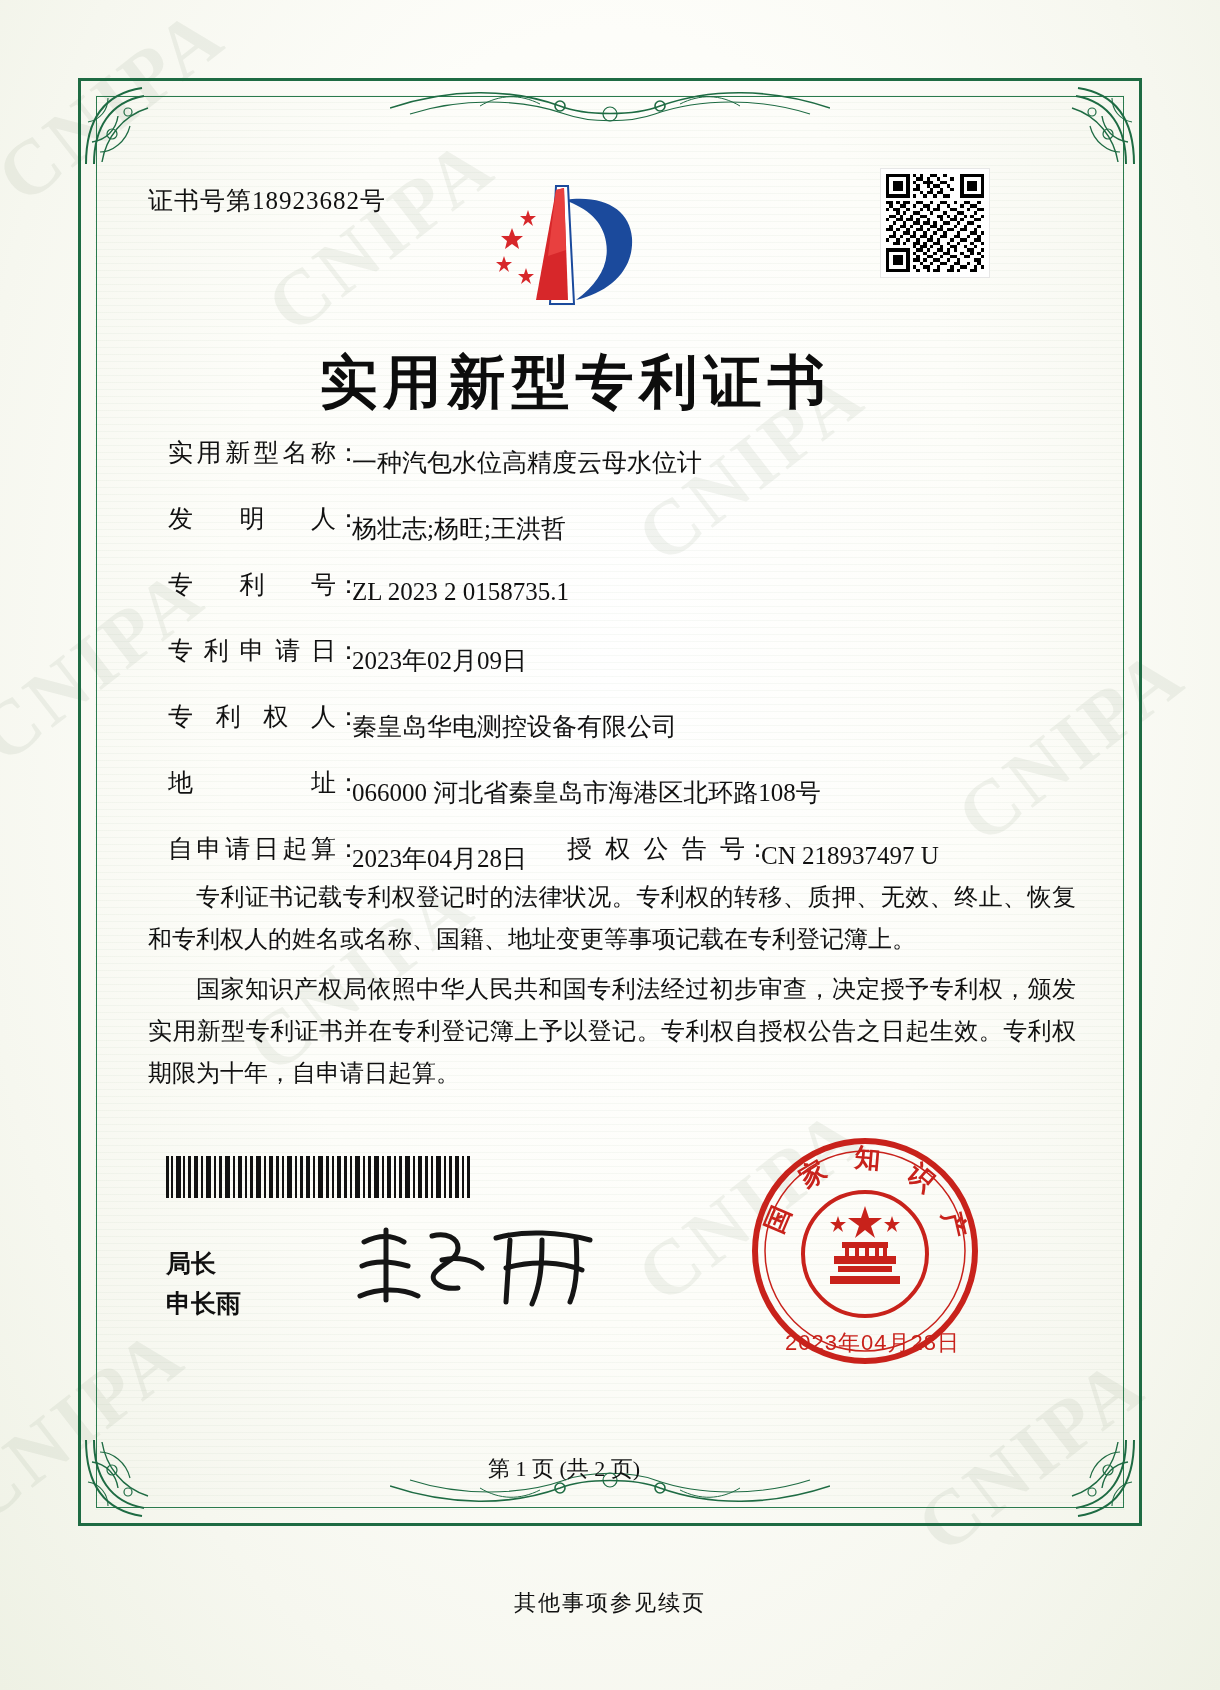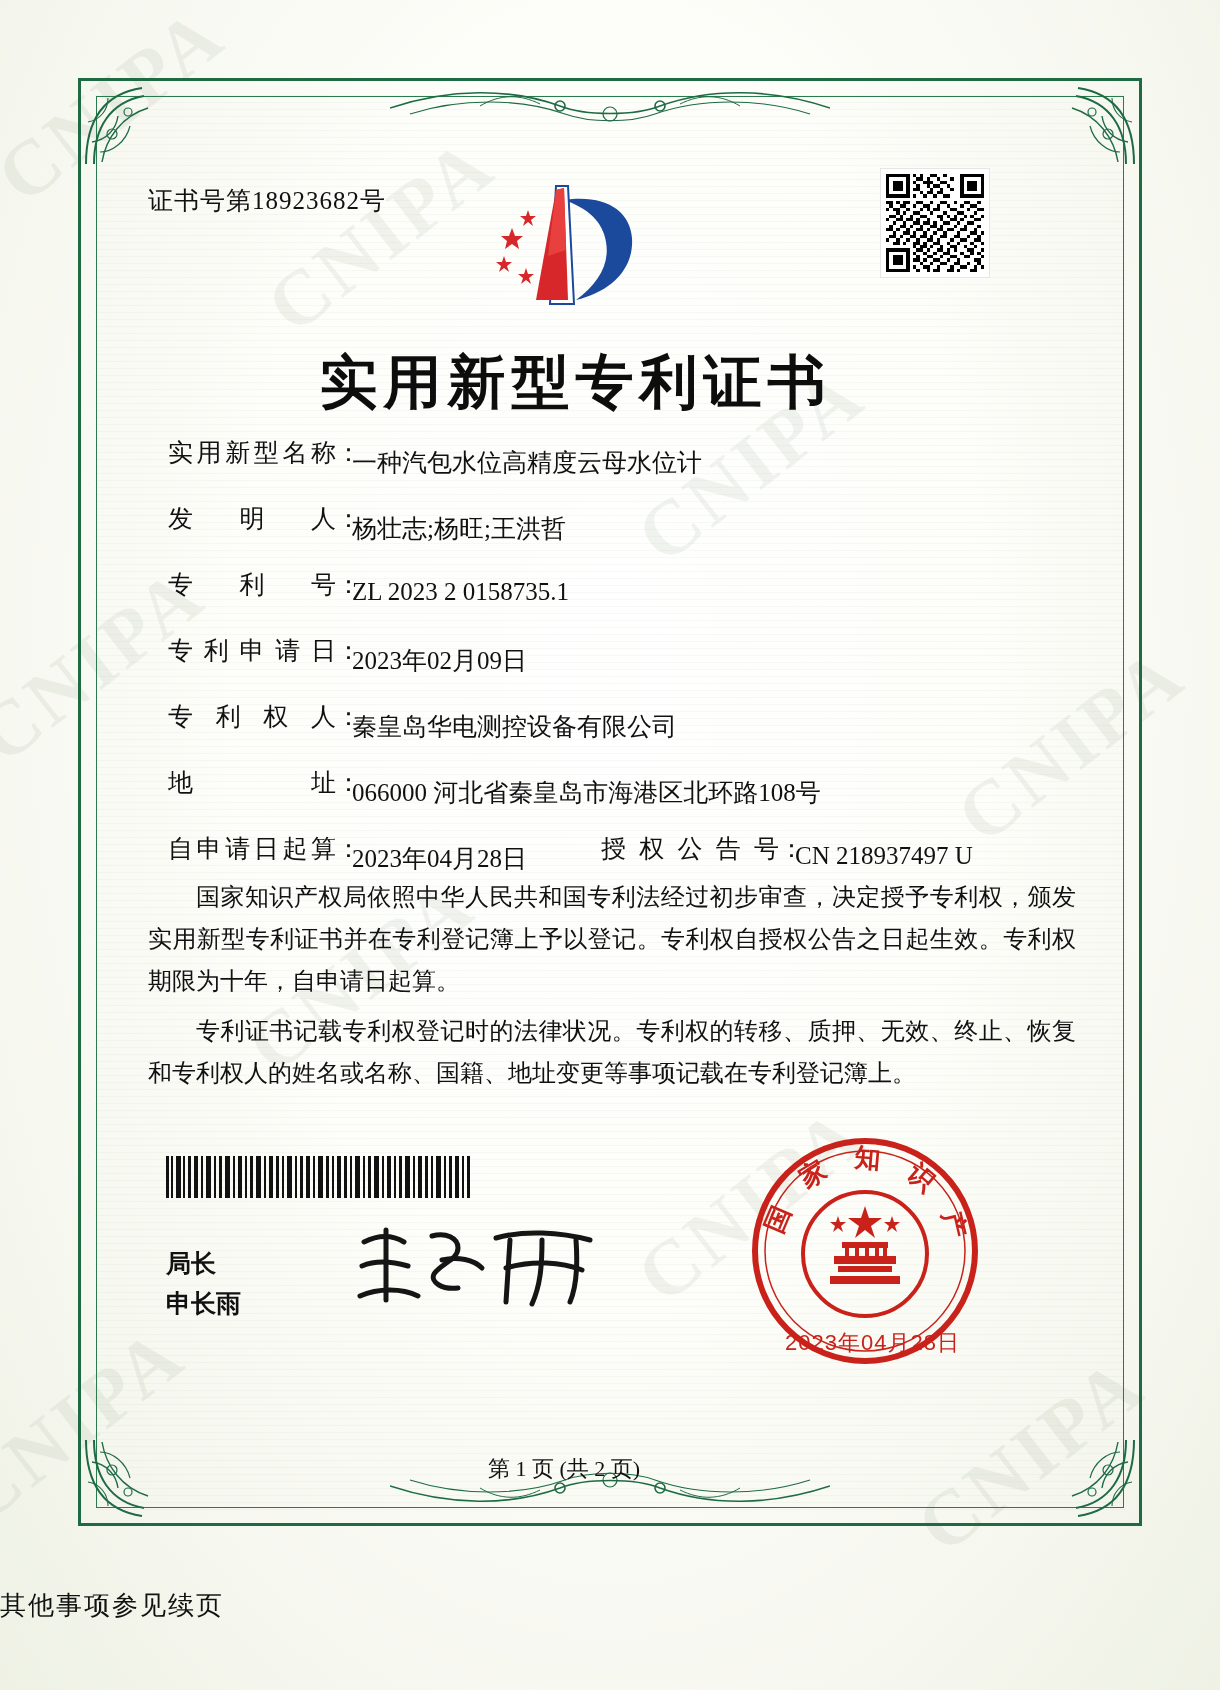--- a/index.html
+++ b/index.html
@@ -166,21 +166,21 @@
     vertical-align: top;
     margin-left: 20px;
   }
   .fcolon { display: inline-block; width: 16px; vertical-align: top;}
   .fvalue { display: inline-block; vertical-align: top; margin-top: 10px; }
   .field.inline2 .flabel2 {
     display: inline-block;
     width: 178px;
     text-align: justify;
     text-align-last: justify;
-    margin-left: 74px;
+    margin-left: 40px;
     vertical-align: top;
   }
 
   .paras {
     position: absolute;
     left: 52px;
     top: 780px;
     width: 928px;
     font-size: 24px;
     line-height: 42px;
@@ -236,22 +236,22 @@
     left: 0; right: 0;
     bottom: 24px;
     text-align: center;
     font-size: 22px;
     color: #111;
   }
   .footnote {
     position: absolute;
     left: 0; right: 0;
     top: 1588px;
-    text-align: left;
-    font-size: 26px;
+    text-align: center;
+    font-size: 22px;
     color: #111;
     letter-spacing: 2px;
   }
 </style>
 </head>
 <body>
 
 <div class="page">
 
   <div class="wm wm1">CNIPA</div>
@@ -611,22 +611,22 @@
       </div>
       <div class="field">
         <span class="flabel">地址</span><span class="fcolon">：</span><span class="fvalue">066000 河北省秦皇岛市海港区北环路108号</span>
       </div>
       <div class="field inline2">
         <span class="flabel">自申请日起算</span><span class="fcolon">：</span><span class="fvalue">2023年04月28日</span><span class="flabel2">授权公告号</span><span class="fcolon">：</span><span class="fvalue">CN 218937497 U</span>
       </div>
     </div>
 
     <div class="paras">
+      <div class="para">专利证书记载专利权登记时的法律状况。专利权的转移、质押、无效、终止、恢复和专利权人的姓名或名称、国籍、地址变更等事项记载在专利登记簿上。</div>
       <div class="para">国家知识产权局依照中华人民共和国专利法经过初步审查，决定授予专利权，颁发实用新型专利证书并在专利登记簿上予以登记。专利权自授权公告之日起生效。专利权期限为十年，自申请日起算。</div>
-      <div class="para">专利证书记载专利权登记时的法律状况。专利权的转移、质押、无效、终止、恢复和专利权人的姓名或名称、国籍、地址变更等事项记载在专利登记簿上。</div>
     </div>
 
     <div class="barcode">
       <svg width="308" height="42" viewBox="0 0 308 42" shape-rendering="crispEdges">
         <rect width="308" height="42" fill="none"></rect>
         <g fill="#111">
           <rect x="0" y="0" width="3" height="42"></rect>
             <rect x="5" y="0" width="2" height="42"></rect>
           <rect x="10" y="0" width="5" height="42"></rect>
             <rect x="17" y="0" width="2" height="42"></rect>

